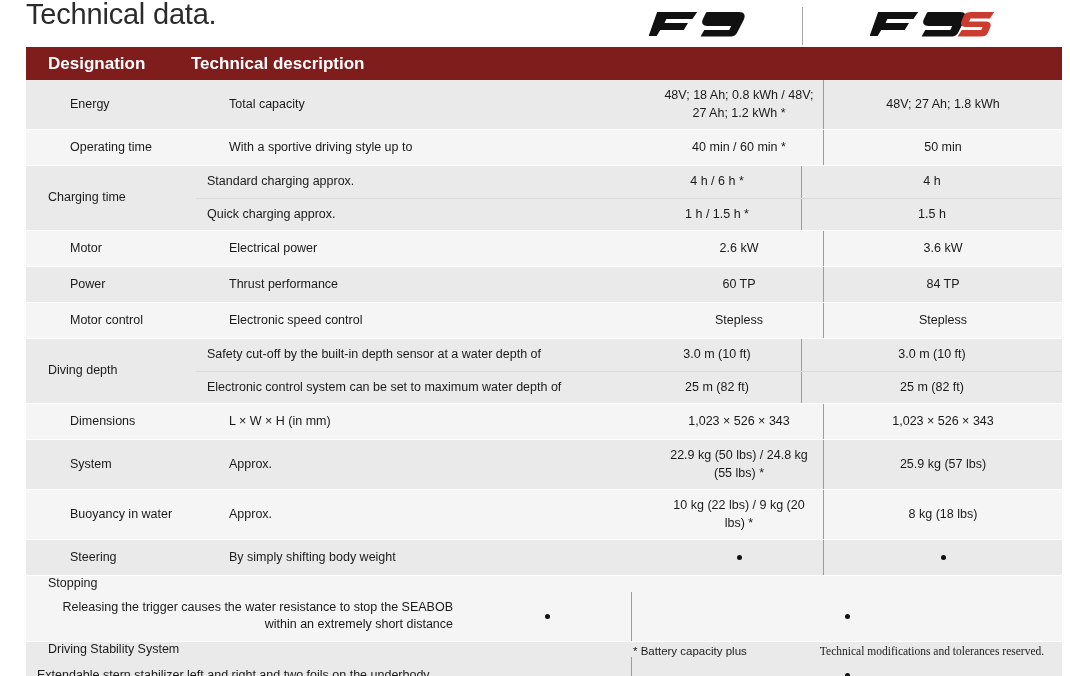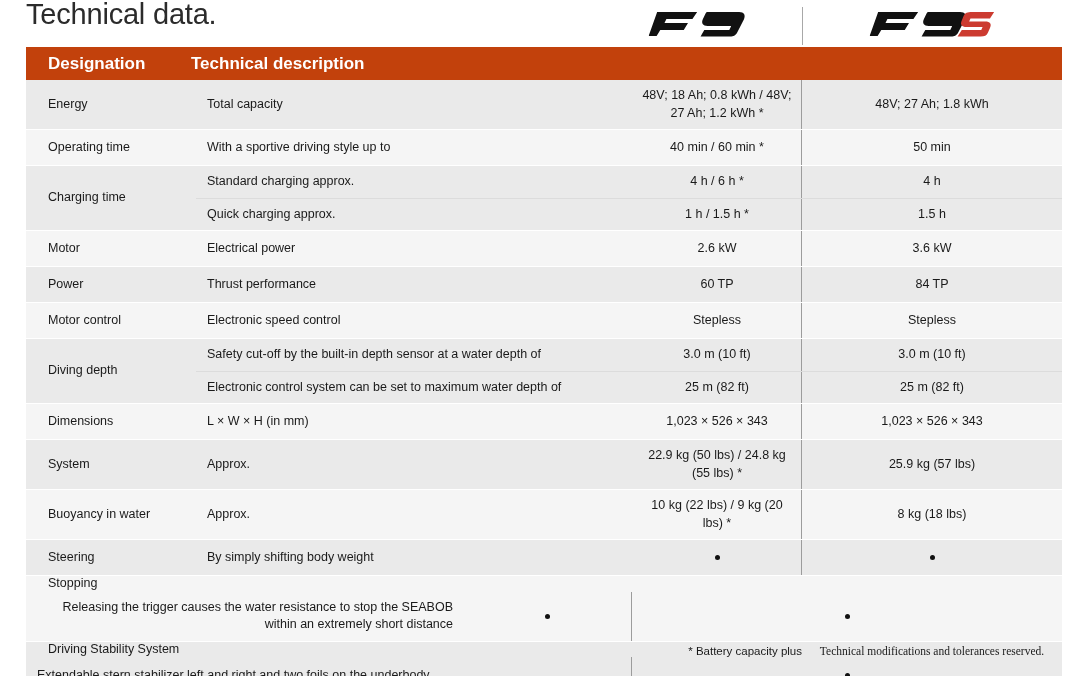--- a/index.html
+++ b/index.html
@@ -69,21 +69,21 @@
   
   .table {
     position: absolute;
     left: 17px;
     top: 47px;
     width: 1036px;
   }
 
   .thead {
     display: flex;
-    background: #c2410c;
+    background: #7f1d1d;
     height: 33px;
     align-items: center;
   }
   .th {
     font-size: 17px;
     font-weight: bold;
     color: #ffffff;
     white-space: nowrap;
   }
   .th-designation { width: 148px; padding-left: 22px; box-sizing: border-box; }
@@ -160,39 +160,39 @@
 
   .dot {
     display: inline-block;
     width: 5px;
     height: 5px;
     border-radius: 50%;
     background: #111111;
   }
 
   
-  .h-single { min-height: 35px; }
+  .h-single { min-height: 35px; padding-left: 22px; }
   .h-double { min-height: 46px; }
   .h-tall   { min-height: 52px; flex-direction: column; }
 
   
   .footer {
     position: absolute;
     left: 17px;
     top: 645px;
     width: 1036px;
     display: flex;
     font-size: 11.5px;
     color: #1a1a1a;
   }
   .footer-spacer { width: 607px; flex: none; }
   .footer-note-left {
     width: 169px;
     flex: none;
-    text-align: right;
+    text-align: left;
     white-space: nowrap;
   }
   .footer-note-right {
     flex: 1;
     text-align: center;
     white-space: nowrap;
     font-family: Liberation Serif, serif;
   }
 </style>
 </head>

